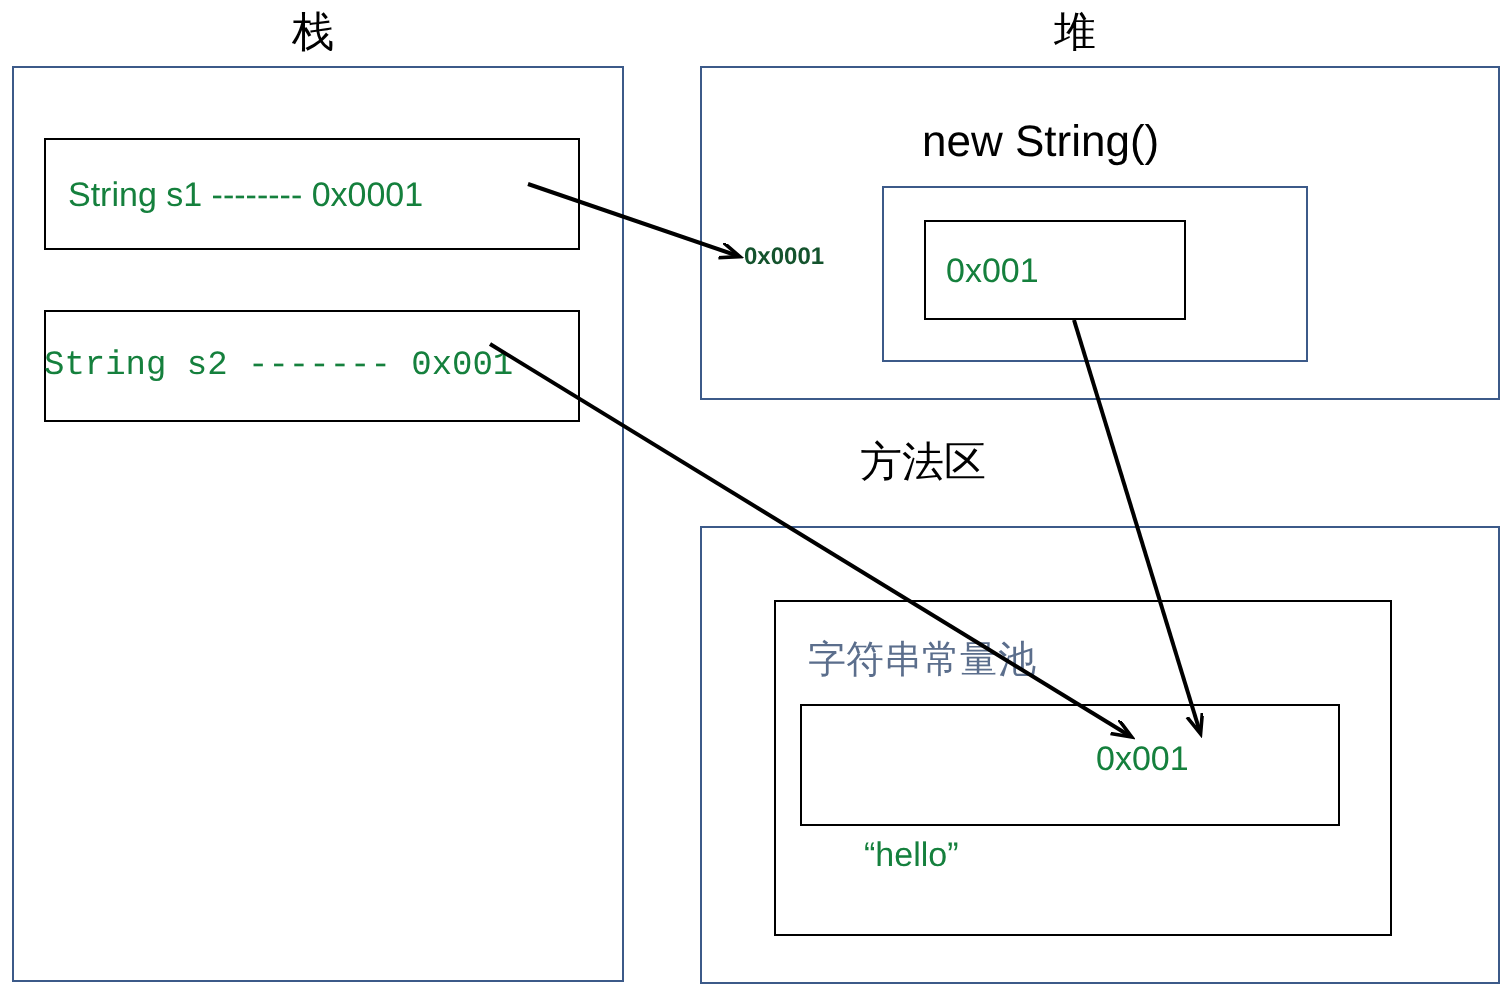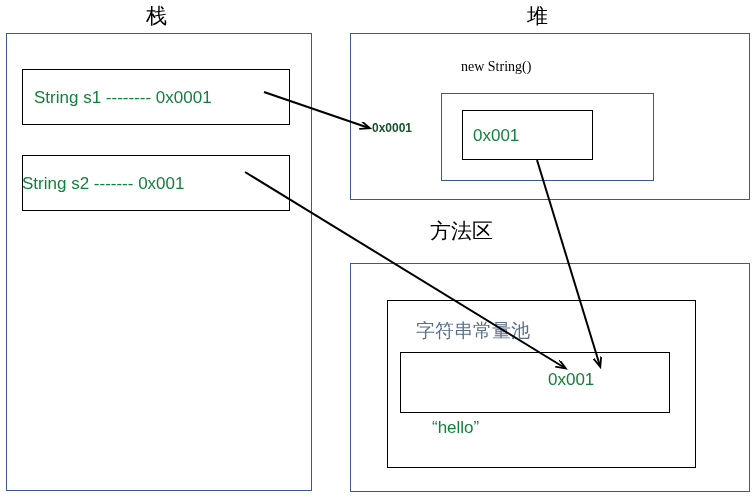--- a/index.html
+++ b/index.html
@@ -40,22 +40,22 @@
   .slot-text {
     position: absolute;
     font-family: "Liberation Sans", sans-serif;
     font-size: 17px;
     color: #15803d;
     white-space: nowrap;
     line-height: 1;
   }
   .plain-label {
     position: absolute;
-    font-family: Liberation Serif, serif;
-    font-size: 14px;
+    font-family: Liberation Sans, sans-serif;
+    font-size: 22px;
     color: #000000;
     white-space: nowrap;
     line-height: 1;
   }
   .addr-label-bold {
     position: absolute;
     font-family: "Liberation Sans", sans-serif;
     font-size: 12px;
     font-weight: bold;
     color: #14532d;
@@ -89,38 +89,38 @@
   <div class="region-title" style="left:527px; top:6px;">堆</div>
 
   <div class="region-title" style="left:430px; top:221px;">方法区</div>
 
   <div class="container-box" style="left:6px; top:33px; width:306px; height:458px;"></div>
 
   <div class="inner-box" style="left:22px; top:69px; width:268px; height:56px;"></div>
   <div class="slot-text" style="left:34px; top:89px;">String s1 -------- 0x0001</div>
 
   <div class="inner-box" style="left:22px; top:155px; width:268px; height:56px;"></div>
-  <div class="slot-text" style="left:22px; top:175px;">String s2 ------- 0x001</div>
+  <div class="slot-text" style="left:22px; top:175px;font-family:Liberation Mono, monospace;">String s2 ------- 0x001</div>
 
   <div class="container-box" style="left:350px; top:33px; width:400px; height:167px;"></div>
 
   <div class="plain-label" style="left:461px; top:60px;">new String()</div>
 
   <div class="addr-label-bold" style="left:372px; top:122px;">0x0001</div>
 
   <div class="container-box" style="left:441px; top:93px; width:213px; height:88px;"></div>
 
   <div class="inner-box" style="left:462px; top:110px; width:131px; height:50px;"></div>
   <div class="slot-text" style="left:473px; top:127px;">0x001</div>
 
   <div class="container-box" style="left:350px; top:263px; width:400px; height:229px;"></div>
 
   <div class="inner-box" style="left:387px; top:300px; width:309px; height:168px;"></div>
 
-  <div class="pool-label" style="left:404px; top:321px;margin-left:12px;">字符串常量池</div>
+  <div class="pool-label" style="left:404px; top:321px;">字符串常量池</div>
 
   <div class="inner-box" style="left:400px; top:352px; width:270px; height:61px;"></div>
   <div class="slot-text" style="left:432px; top:371px;margin-top:48px;">“hello”</div>
   <div class="slot-text" style="left:548px; top:371px;">0x001</div>
 
   <svg class="arrow-layer" viewBox="0 0 756 501">
     <defs>
       <marker id="ah" markerWidth="12" markerHeight="12" refX="9" refY="4" orient="auto" markerUnits="userSpaceOnUse">
         <path d="M0,0 L10,4 L0,8" fill="none" stroke="#000000" stroke-width="1.8"></path>
       </marker>

